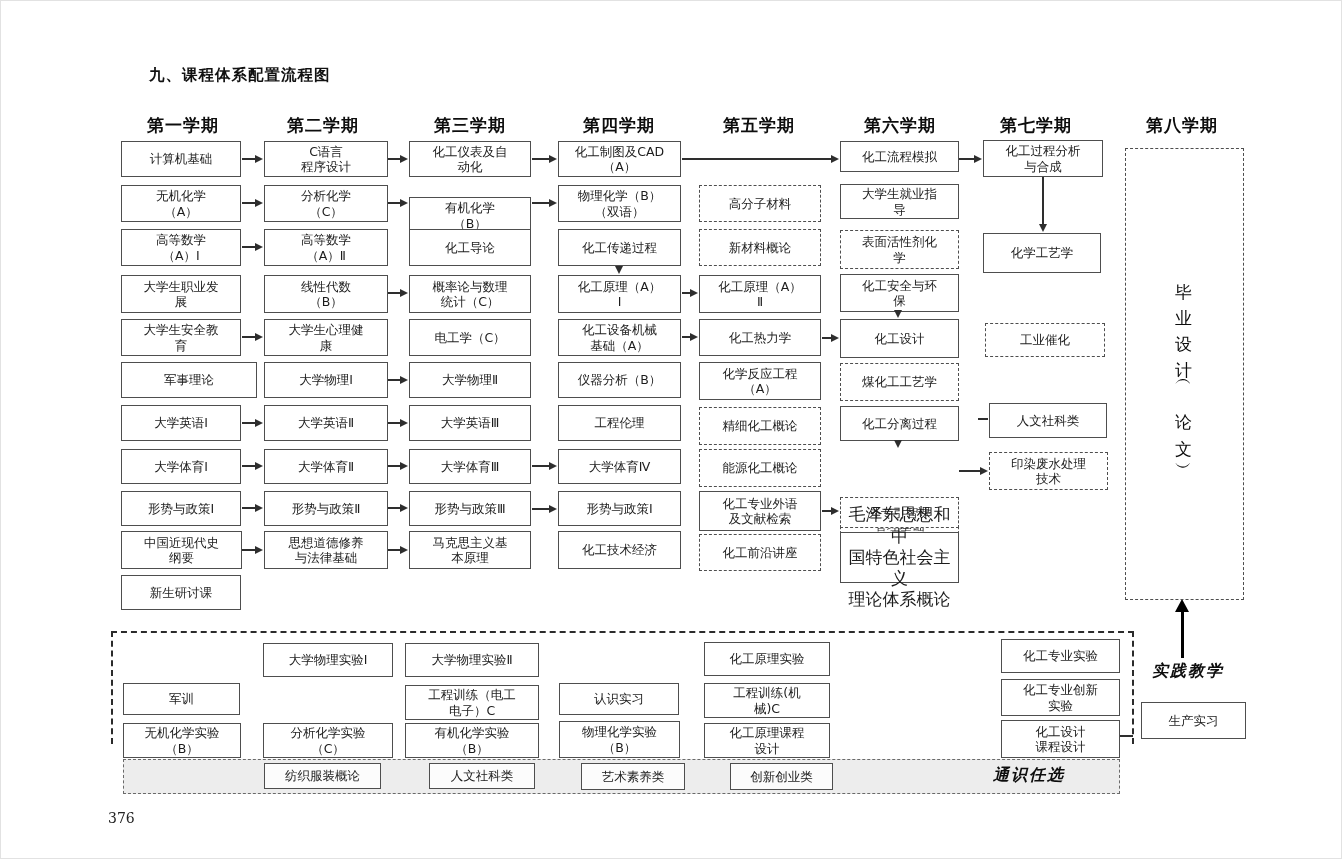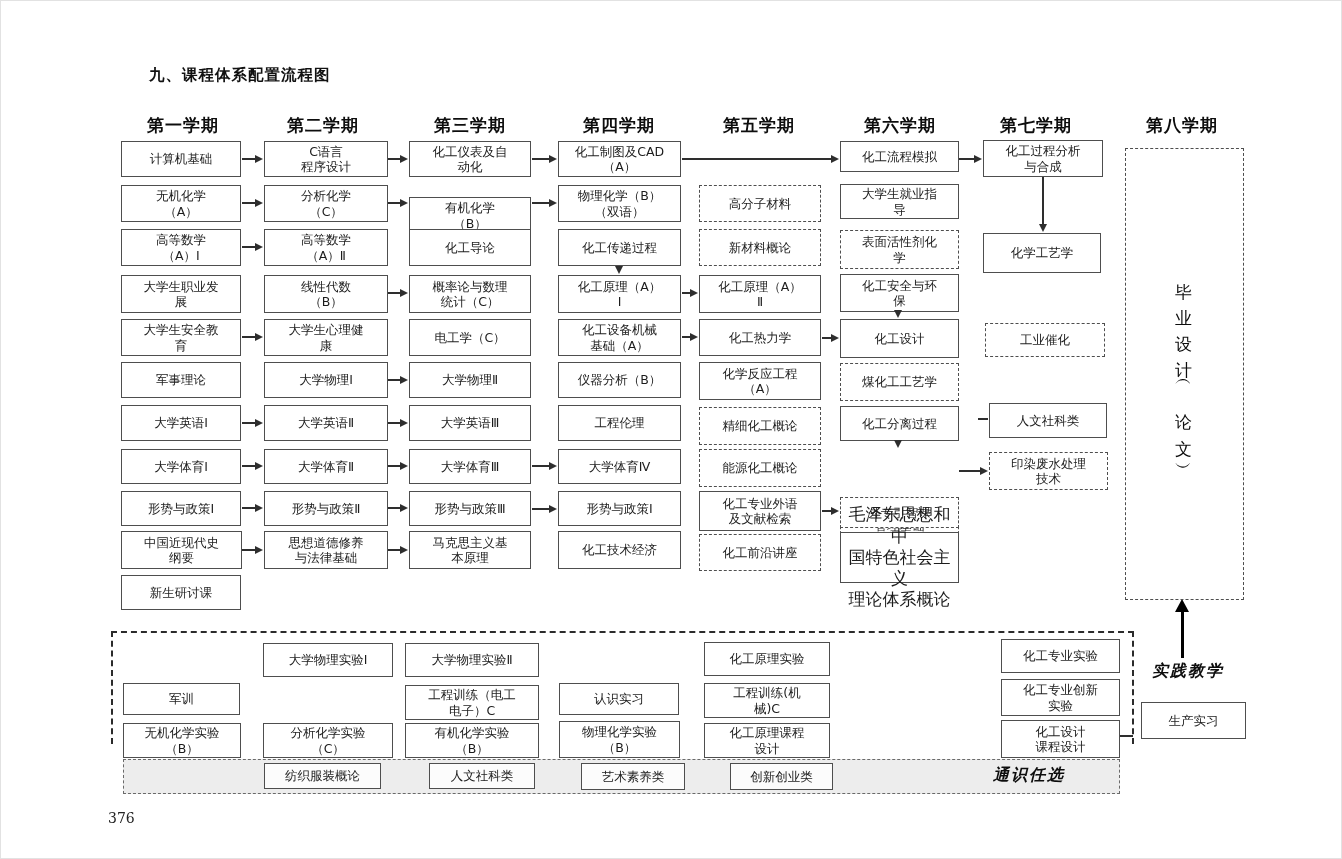--- a/index.html
+++ b/index.html
@@ -83,21 +83,21 @@
   <div id="course-layer">
       <div class="box" style="left: 120px; top: 140px; width: 120px; height: 36px;">计算机基础</div>
       <div class="box" style="left: 120px; top: 184px; width: 120px; height: 37px;">无机化学
 （A）</div>
       <div class="box" style="left: 120px; top: 228px; width: 120px; height: 37px;">高等数学
 （A）Ⅰ</div>
       <div class="box" style="left: 120px; top: 274px; width: 120px; height: 38px;">大学生职业发
 展</div>
       <div class="box" style="left: 120px; top: 318px; width: 120px; height: 37px;">大学生安全教
 育</div>
-      <div class="box" style="left: 120px; top: 361px; width: 120px; height: 36px;">军事理论</div>
+      <div class="box" style="left: 120px; top: 361px; width: 136px; height: 36px;">军事理论</div>
       <div class="box" style="left: 120px; top: 404px; width: 120px; height: 36px;">大学英语Ⅰ</div>
       <div class="box" style="left: 120px; top: 448px; width: 120px; height: 35px;">大学体育Ⅰ</div>
       <div class="box" style="left: 120px; top: 490px; width: 120px; height: 35px;">形势与政策Ⅰ</div>
       <div class="box" style="left: 120px; top: 530px; width: 121px; height: 38px;">中国近现代史
 纲要</div>
       <div class="box" style="left: 120px; top: 574px; width: 120px; height: 35px;">新生研讨课</div>
       <div class="box" style="left: 263px; top: 140px; width: 124px; height: 36px;">C语言
 程序设计</div>
       <div class="box" style="left: 263px; top: 184px; width: 124px; height: 37px;">分析化学
 （C）</div>

